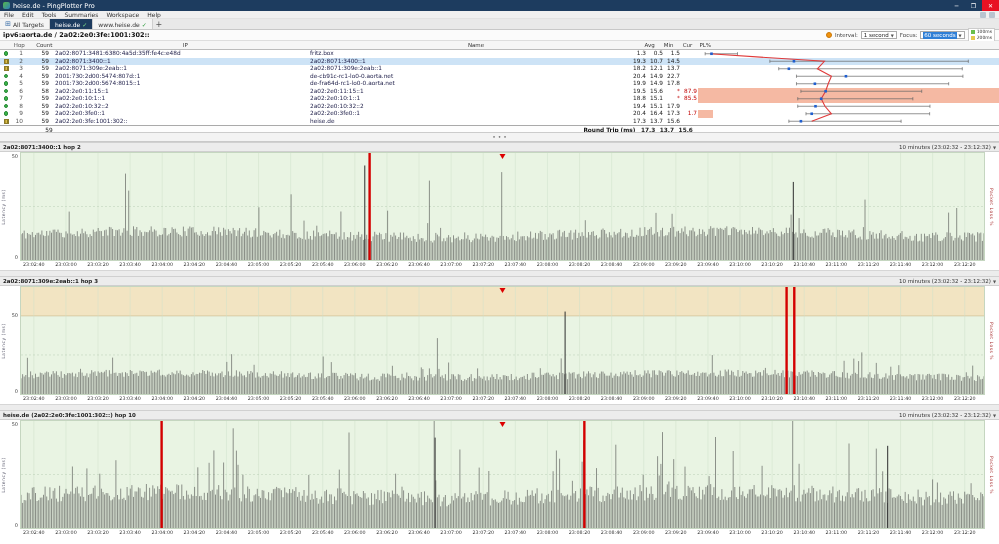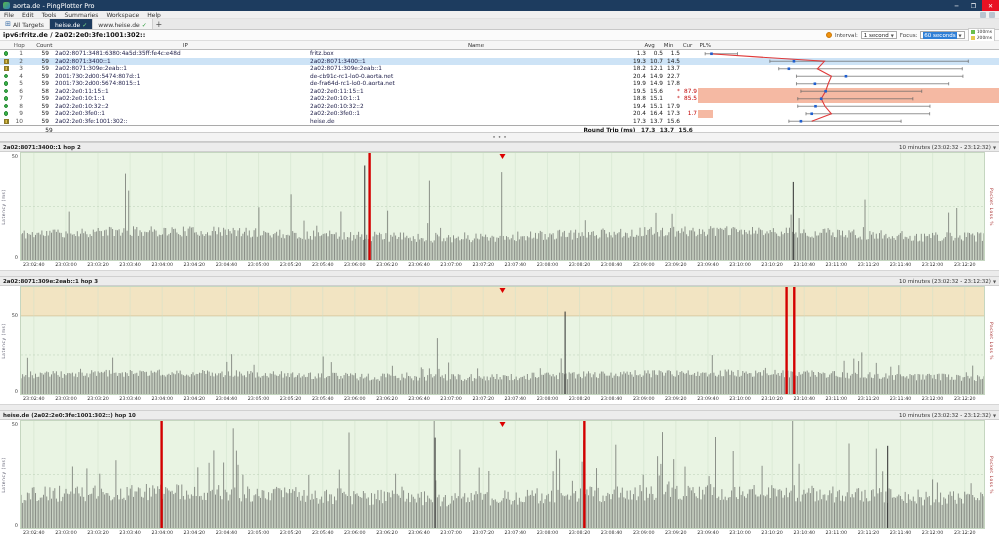--- a/index.html
+++ b/index.html
@@ -110,21 +110,21 @@
   .graph-xaxis span { position:absolute; top:1px; transform:translateX(-50%); white-space:nowrap; }
   .graph-gap { height:6px; background:#ececec; border-top:1px solid #d6d6d6; }
 </style>
 </head>
 <body>
 
 <div id="app">
 
   <div id="titlebar">
     <span class="appicon"></span>
-    <span class="title">aorta.de - PingPlotter Pro</span>
+    <span class="title">heise.de - PingPlotter Pro</span>
     <div class="winbtns">
       <span class="wb">─</span>
       <span class="wb">❐</span>
       <span class="wb close">✕</span>
     </div>
   </div>
 
   <div id="menubar">
     <span class="menu-item">File</span>
     <span class="menu-item">Edit</span>
@@ -148,21 +148,21 @@
       <span class="tab-check">✓</span>
     </div>
     <div class="tab">
       <span>www.heise.de</span>
       <span class="tab-check">✓</span>
     </div>
     <div class="tab-new">+</div>
   </div>
 
   <div id="targetrow">
-    <span id="target-title">ipv6:fritz.de / 2a02:2e0:3fe:1001:302::</span>
+    <span id="target-title">ipv6:aorta.de / 2a02:2e0:3fe:1001:302::</span>
     <div id="controls">
       <span class="alert-dot"></span>
       <span class="ctl-label">Interval:</span>
       <span class="ctl-select">
         <span>1 second</span>
         <span class="caret">▼</span>
       </span>
       <span class="ctl-label">Focus:</span>
       <span class="ctl-select">
         <span class="sel-hl">60 seconds</span>

